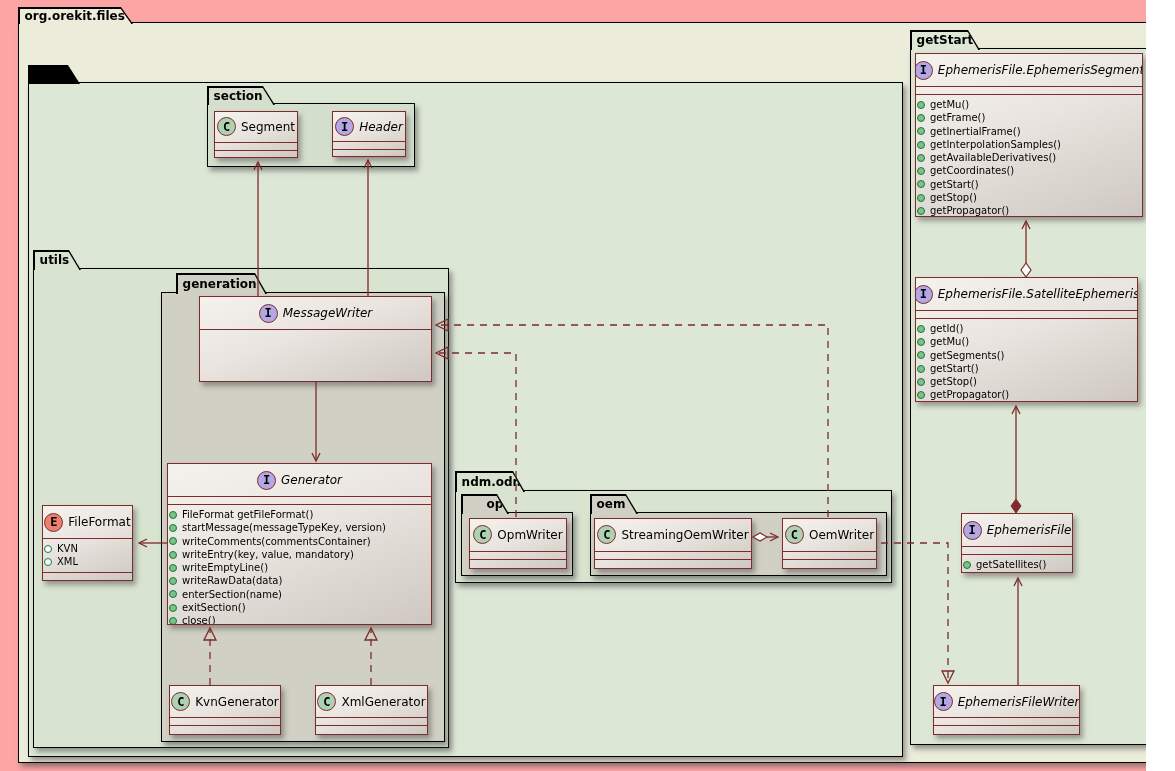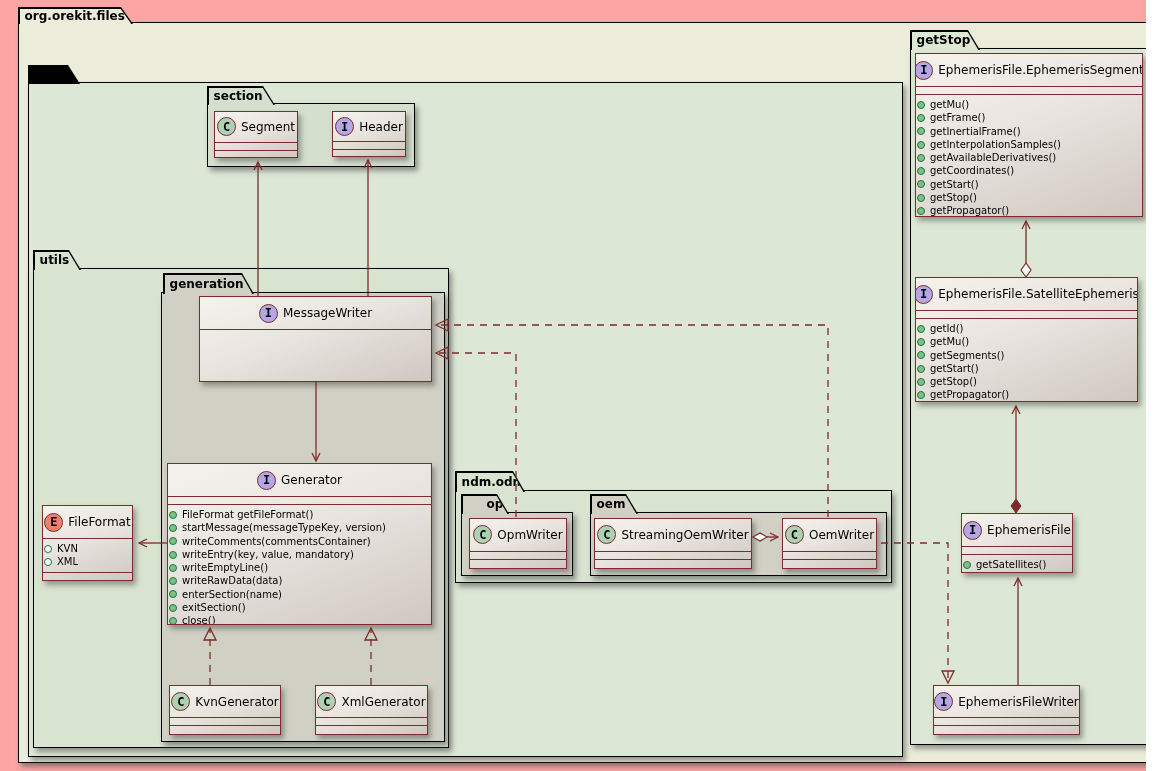--- a/index.html
+++ b/index.html
@@ -14,21 +14,21 @@
                    font-weight:bold; font-size:12px; color:#000; white-space:nowrap; }
 
   
   .cls { position:absolute; display:flex; flex-direction:column; box-sizing:border-box;
          border:1.4px solid #7E2B2B;
          background:linear-gradient(160deg,#F5F2EE 0%,#E9E4DF 45%,#CFC8C2 100%);
          box-shadow:3px 4px 5px rgba(80,80,80,0.5); overflow:hidden; }
   .cls-title { display:flex; align-items:center; justify-content:center; gap:5px;
                flex:1 1 auto; font-size:12px; padding:2px 6px; white-space:nowrap; }
   .with-list .cls-title { flex:0 0 28px; }
-  .iname { }
+  .iname { font-style:italic; }
   .spot { flex:0 0 auto; width:17px; height:17px; border-radius:50%; border:1.2px solid #7E2B2B;
           display:flex; align-items:center; justify-content:center;
           font-family:"DejaVu Sans Mono","Liberation Mono",monospace; font-weight:bold; font-size:12px; color:#000; }
   .spot-c { background:#ADD1B2; }
   .spot-i { background:#B4A7E5; }
   .spot-e { background:#EB8070; }
   .comp { border-top:1.2px solid #7E2B2B; box-sizing:border-box; }
   .comp.empty { flex:0 0 8px; }
   .comp.grow  { flex:1 1 auto; }
   ul.comp { margin:0; padding:3px 1px; list-style:none; font-size:10px; }
@@ -70,21 +70,21 @@
   <div class="pkg-tab" style="left:207px;top:86px;width:68px;height:19px;">
       <div class="fill" style="background:#D5DFCE;">
         <span>section</span>
       </div>
     </div>
   <div class="pkg-tab" style="left:33px;top:250px;width:48px;height:20px;">
       <div class="fill" style="background:#D8E3D0;text-align:center;">
         <span>utils</span>
       </div>
     </div>
-  <div class="pkg-tab" style="left:163px;top:273px;width:91px;height:21px;">
+  <div class="pkg-tab" style="left:176px;top:273px;width:91px;height:21px;">
       <div class="fill" style="background:#D0D0C4;">
         <span>generation</span>
       </div>
     </div>
   <div class="pkg-tab" style="left:455px;top:471px;width:70px;height:21px;">
       <div class="fill" style="background:#D8E3D0;">
         <span>ndm.odm</span>
       </div>
     </div>
   <div class="pkg-tab" style="left:461px;top:494px;width:48px;height:20px;">
@@ -92,21 +92,21 @@
         <span>opm</span>
       </div>
     </div>
   <div class="pkg-tab" style="left:590px;top:494px;width:48px;height:20px;">
       <div class="fill" style="background:#D0D0C4;">
         <span>oem</span>
       </div>
     </div>
   <div class="pkg-tab" style="left:910px;top:30px;width:70px;height:20px;">
       <div class="fill" style="background:#DDE7D5;">
-        <span>getStop</span>
+        <span>getStart</span>
       </div>
     </div>
 
   <div class="cls" style="left:214px;top:111px;width:84px;height:47px;">
     <div class="cls-title">
         <span class="spot spot-c">C</span>
         <span class="cls-name">Segment</span>
       </div>
     <div class="comp empty"></div>
     <div class="comp empty grow"></div>

